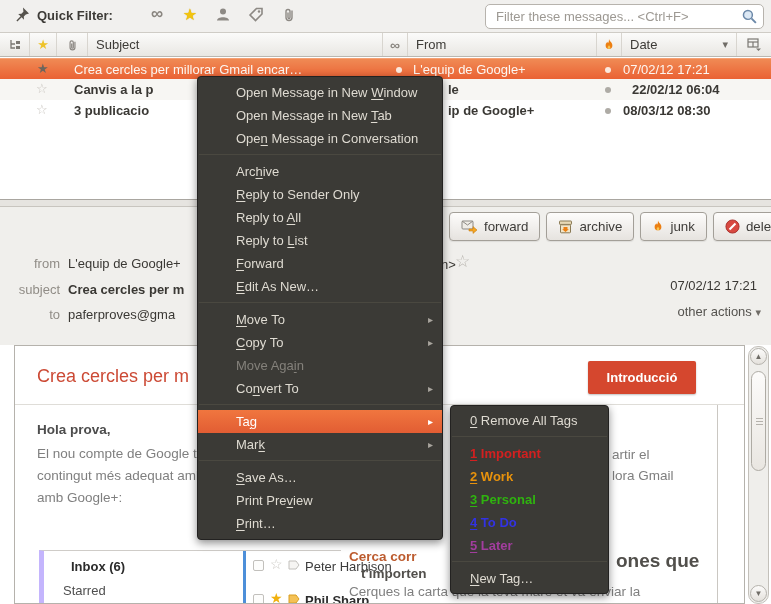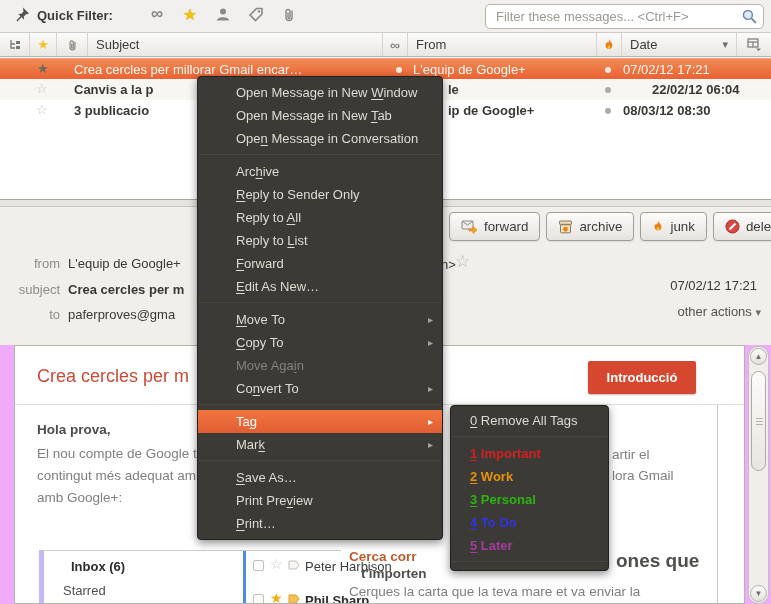--- a/index.html
+++ b/index.html
@@ -1,17 +1,17 @@
 <!DOCTYPE html>
 <html><head>
 <meta charset="utf-8">
 <style>
   * { box-sizing:border-box; margin:0; padding:0; }
   body { font-family:"Liberation Sans",sans-serif; background:#d8d6d2; }
-  #window { position:relative; width:771px; height:604px; background:#f0abfc; overflow:hidden;
+  #window { position:relative; width:771px; height:604px; background:#ffffff; overflow:hidden;
             font-size:13px; color:#3a3834; }
 
   
   .topbar { position:absolute; left:0; top:0; width:771px; height:33px; background:#f1f0ee;
             border-bottom:1px solid #cfccc6; }
   .qf-label { position:absolute; left:37px; top:8px; font-weight:bold; color:#3d3b37; }
   .tb-icon { position:absolute; top:6px; width:22px; height:20px; text-align:center; cursor:pointer; }
   .searchbox { position:absolute; left:445px; top:4px; width:319px; height:25px;padding-left:40px; }
   .searchbox input { width:100%; height:100%; border:1px solid #b7b3ad; border-radius:5px;
             background:#fff; padding:0 28px 0 10px; font-family:"Liberation Sans",sans-serif;
@@ -184,21 +184,21 @@
       <span class="dot" style="left:396px;"></span>
       <span class="cell" style="left:413px;">L'equip de Google+</span>
       <span class="dot" style="left:605px;"></span>
       <span class="cell" style="left:623px;">07/02/12 17:21</span>
     </div>
     <div class="row row2">
       <span class="cell" style="left:36px;top:2px;color:#c9c5bf;font-weight:normal;">☆</span>
       <span class="cell" style="left:74px;">Canvis a la p</span>
       <span class="cell" style="left:448px;">le</span>
       <span class="dot" style="left:605px;"></span>
-      <span class="cell" style="left:652px;">22/02/12 06:04</span>
+      <span class="cell" style="left:632px;">22/02/12 06:04</span>
     </div>
     <div class="row row3">
       <span class="cell" style="left:36px;top:2px;color:#c9c5bf;font-weight:normal;">☆</span>
       <span class="cell" style="left:74px;">3 publicacio</span>
       <span class="cell" style="left:448px;">ip de Google+</span>
       <span class="dot" style="left:605px;"></span>
       <span class="cell" style="left:623px;">08/03/12 08:30</span>
     </div>
   </div>
 
@@ -330,15 +330,16 @@
 
   <div class="menu submenu">
     <div class="mi"><span style="color: rgb(223, 219, 210);"><span class="mn">0</span> Remove All Tags</span></div>
     <div class="msep"></div>
     <div class="mi bold"><span style="color: rgb(211, 32, 32);"><span class="mn">1</span> Important</span></div>
     <div class="mi bold"><span style="color: rgb(232, 146, 12); text-align: right;"><span class="mn">2</span> Work</span></div>
     <div class="mi bold"><span style="color: rgb(47, 179, 15);"><span class="mn">3</span> Personal</span></div>
     <div class="mi bold"><span style="color: rgb(50, 50, 226);"><span class="mn">4</span> To Do</span></div>
     <div class="mi bold"><span style="color: rgb(162, 61, 158);"><span class="mn">5</span> Later</span></div>
     <div class="msep"></div>
+    <div class="mi"><span style="color: rgb(223, 219, 210);"><span class="mn">N</span>ew Tag…</span></div>
   </div>
 
 </div>
 
 </body></html>

